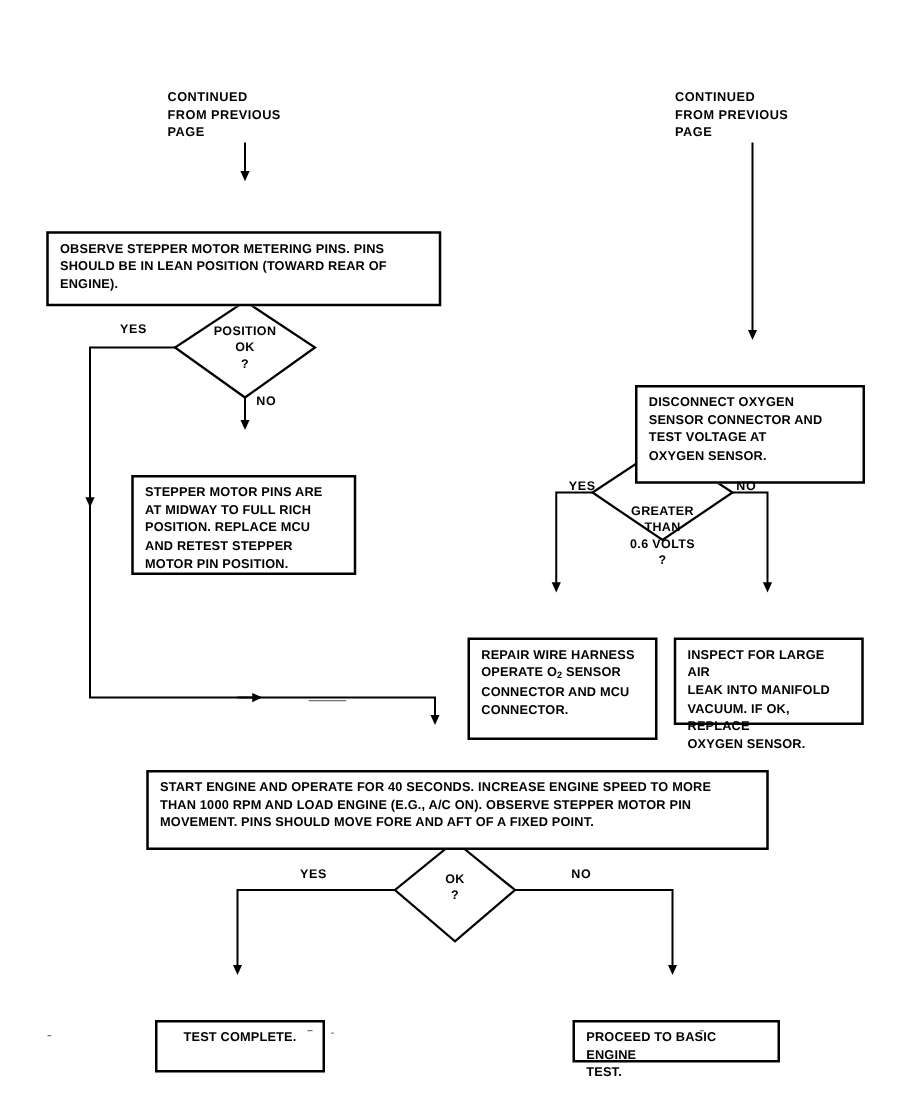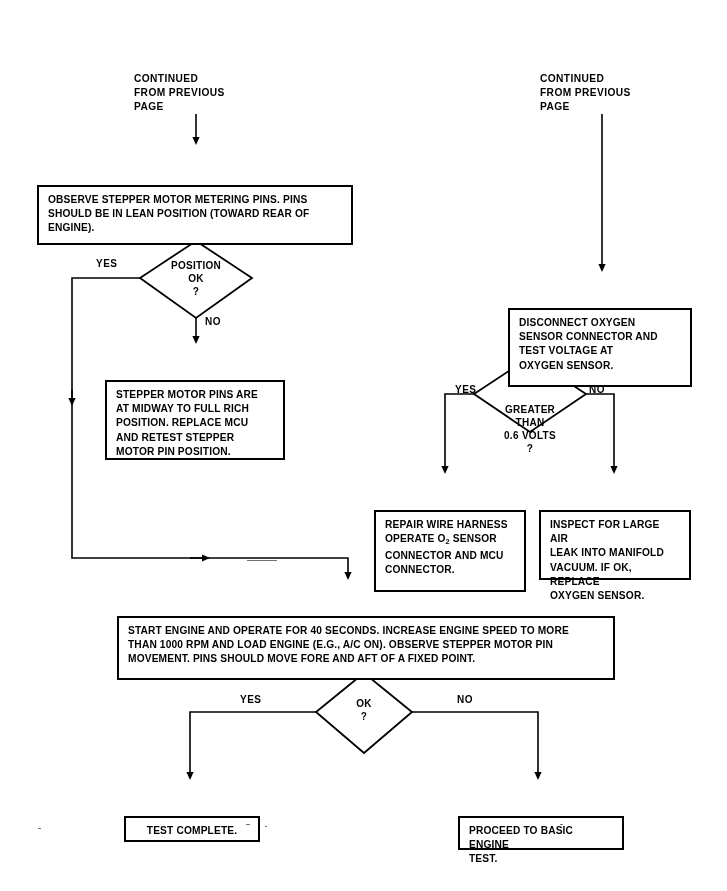--- a/index.html
+++ b/index.html
@@ -166,21 +166,21 @@
 VACUUM. IF OK, REPLACE
 OXYGEN SENSOR.</span>
   </div>
 
   <div class="node" style="left:117px; top:576px; width:498px; height:64px;">
     <span class="txt">START ENGINE AND OPERATE FOR 40 SECONDS. INCREASE ENGINE SPEED TO MORE
 THAN 1000 RPM AND LOAD ENGINE (E.G., A/C ON). OBSERVE STEPPER MOTOR PIN
 MOVEMENT. PINS SHOULD MOVE FORE AND AFT OF A FIXED POINT.</span>
   </div>
 
-  <div class="node center" style="left:124px; top:776px; width:136px; height:26px;">
+  <div class="node center" style="left:124px; top:776px; width:136px; height:42px;">
     <span class="txt">TEST COMPLETE.</span>
   </div>
 
   <div class="node" style="left:458px; top:776px; width:166px; height:34px;">
     <span class="txt">PROCEED TO BASIC ENGINE
 TEST.</span>
   </div>
 
   <div class="diamond-label" style="left:156px; top:259px; width:80px;">POSITION
 OK

